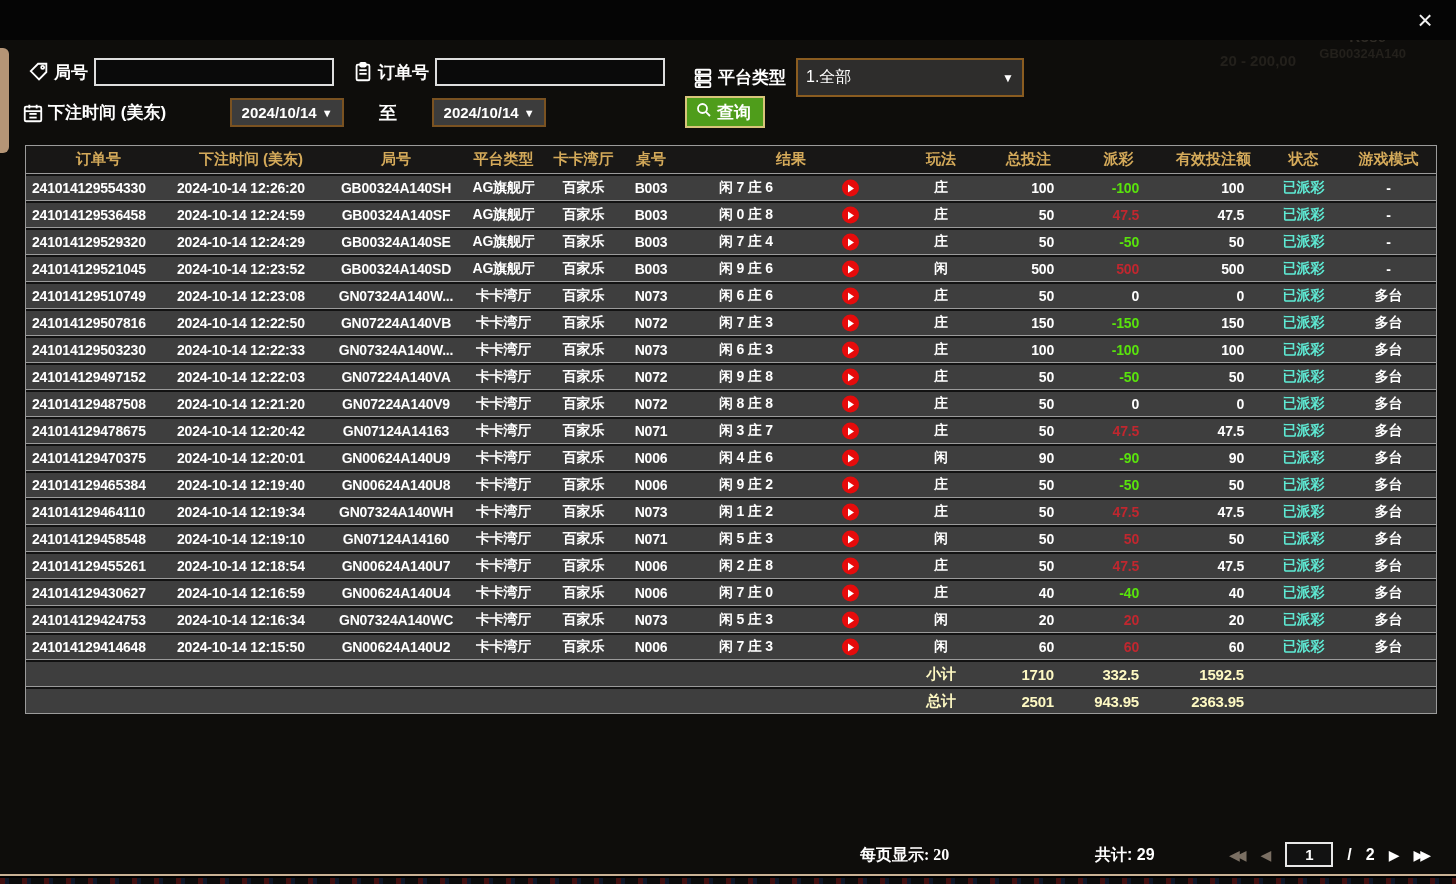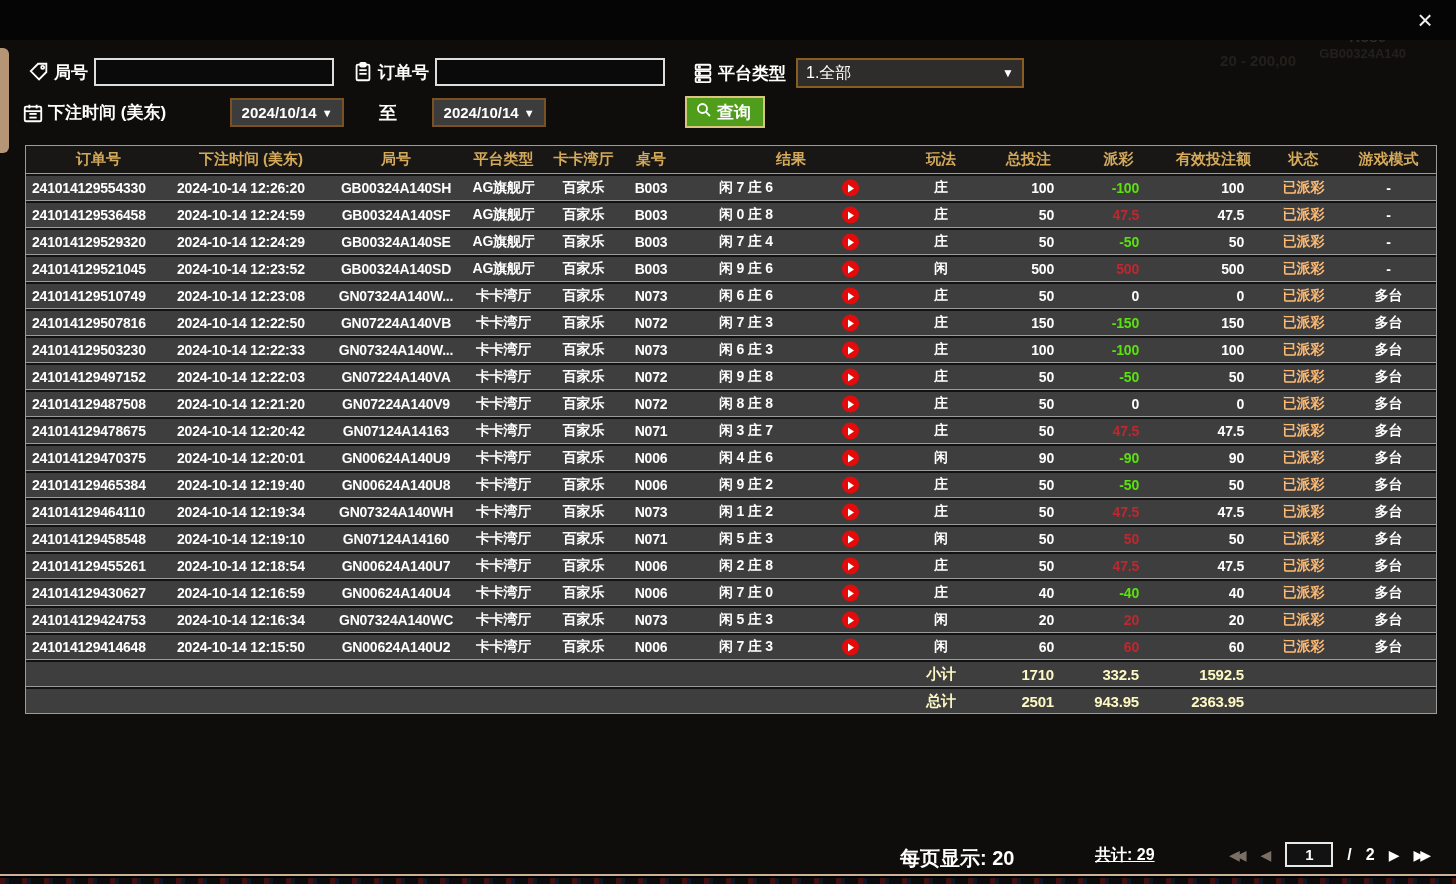--- a/index.html
+++ b/index.html
@@ -25,21 +25,21 @@
   .filters { position:absolute; left:0; top:0; width:100%; height:100px; color:#fff; }
   .fgroup { position:absolute; display:flex; align-items:center; }
   .flabel { font-size:17px; font-weight:700; color:#fff; white-space:nowrap; }
   .ficon { width:22px; height:22px; margin-right:4px; flex:0 0 auto; }
   .ficon svg { width:100%; height:100%; }
   .txt-input { background:#0a0a0a; border:2px solid #dedede; height:28px; color:#fff;
     font-size:15px; padding:0 6px; outline:none; }
   .g-gameno { left:28px; top:18px; }  .g-gameno input { width:240px; margin-left:6px; }
   .g-orderno { left:352px; top:18px; } .g-orderno input { width:230px; margin-left:6px; }
   .g-platform { left:692px; top:18px; }
-  .dropdown { margin-left:10px; width:228px; height:30px; background:#2e2d2c; border:2px solid #8a5c20;
+  .dropdown { margin-left:10px; width:228px; height:39px; background:#2e2d2c; border:2px solid #8a5c20;
     display:flex; align-items:center; padding:0 8px; cursor:pointer; }
   .dropdown .dval { font-size:16px; font-weight:400; color:#fff; flex:1; }
   .dropdown .caret { color:#fff; font-size:12px; }
   .g-dates { left:22px; top:58px; }
   .date-btn { width:114px; height:29px; background:#3c3c3c; border:2px solid #7a5221; color:#fff;
     font-size:15px; font-weight:700; display:flex; align-items:center; justify-content:center;
     gap:5px; cursor:pointer; }
   .date-btn .caret { font-size:11px; }
   .to-label { font-size:18px; font-weight:700; margin:0 0 0 0; }
   .d1 { margin-left:64px; } .to-wrap { width:88px; text-align:center; }
@@ -58,28 +58,28 @@
     letter-spacing:-0.2px; border-top:2px solid #121212; border-bottom:1px solid #9b9b9b;
     white-space:nowrap; overflow:hidden; text-align:center; }
   td.al { text-align:left; padding-left:6px; }
   td.ar { text-align:right; padding-right:22px; }
   td.result-cell { text-align:left; padding-left:38px; position:relative; }
   .play-btn { position:absolute; right:42px; top:50%; transform:translateY(-50%);
     width:17px; height:17px; border-radius:50%; background:#e60b0b; cursor:pointer; }
   .play-btn::after { content:""; position:absolute; left:6px; top:4.5px; border-left:6px solid #fff;
     border-top:4px solid transparent; border-bottom:4px solid transparent; }
   .pay-pos { color:#c0272f; } .pay-neg { color:#59e30c; } .pay-zero { color:#ffffff; }
-  td.status { color:#fdba74;font-family:Liberation Mono, monospace; }
+  td.status { color:#5eead4;font-family:Liberation Mono, monospace; }
   tr.sumrow td { color:#fef9c3; font-size:15px; }
   tr.sumrow td.lbl { text-align:center; }
 
   
   .table-footer { position:absolute; left:0; top:800px; width:1456px; height:32px; color:#fff; }
-  .perpage { position:absolute; left:900px; top:5px; font-size:20px; font-weight:700; }
-  .totalcount { position:absolute; left:1095px; top:5px; font-size:16px; font-weight:700;text-decoration:underline; }
+  .perpage { position:absolute; left:860px; top:5px; font-size:16px; font-weight:700;font-family:Liberation Serif, serif; }
+  .totalcount { position:absolute; left:1095px; top:5px; font-size:16px; font-weight:700; }
   .pager { position:absolute; right:25px; top:2px; display:flex; align-items:center; gap:14px; }
   .pg-arrow { font-size:14px; letter-spacing:-4px; cursor:pointer; padding-right:4px; }
   .pg-dim { color:#7a6f63; } .pg-on { color:#fff; }
   .page-input { width:48px; height:25px; background:#121212; border:2px solid #e8e8e8; color:#fff;
     font-size:15px; font-weight:700; text-align:center; outline:none; }
   .pg-sep,.pg-total { font-size:16px; font-weight:700; color:#fff; }
 
   
   .bottom-strip { position:absolute; left:0; top:878px; width:1456px; height:6px; z-index:6;
     background:

